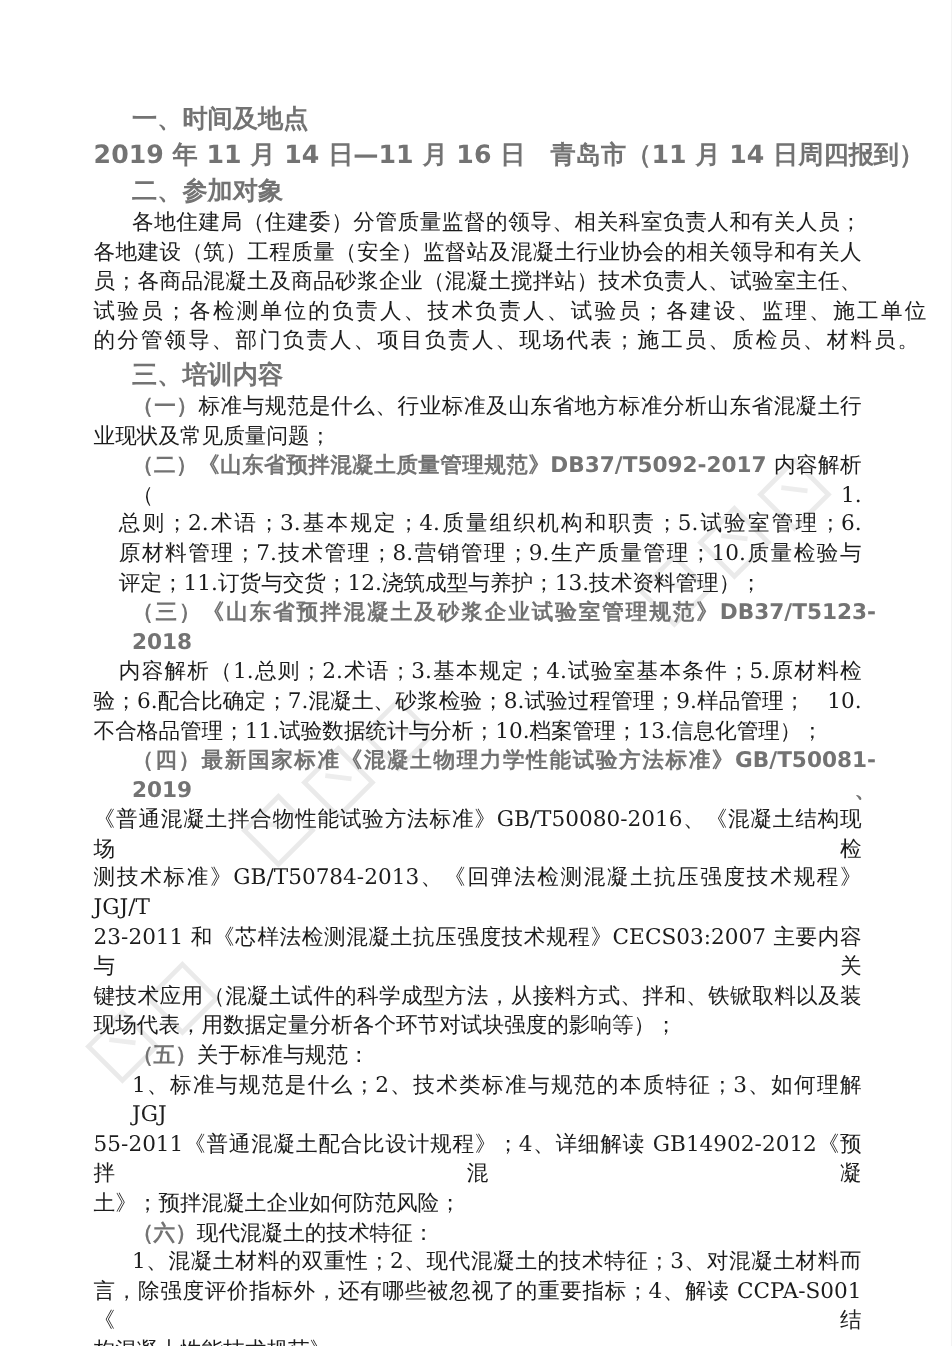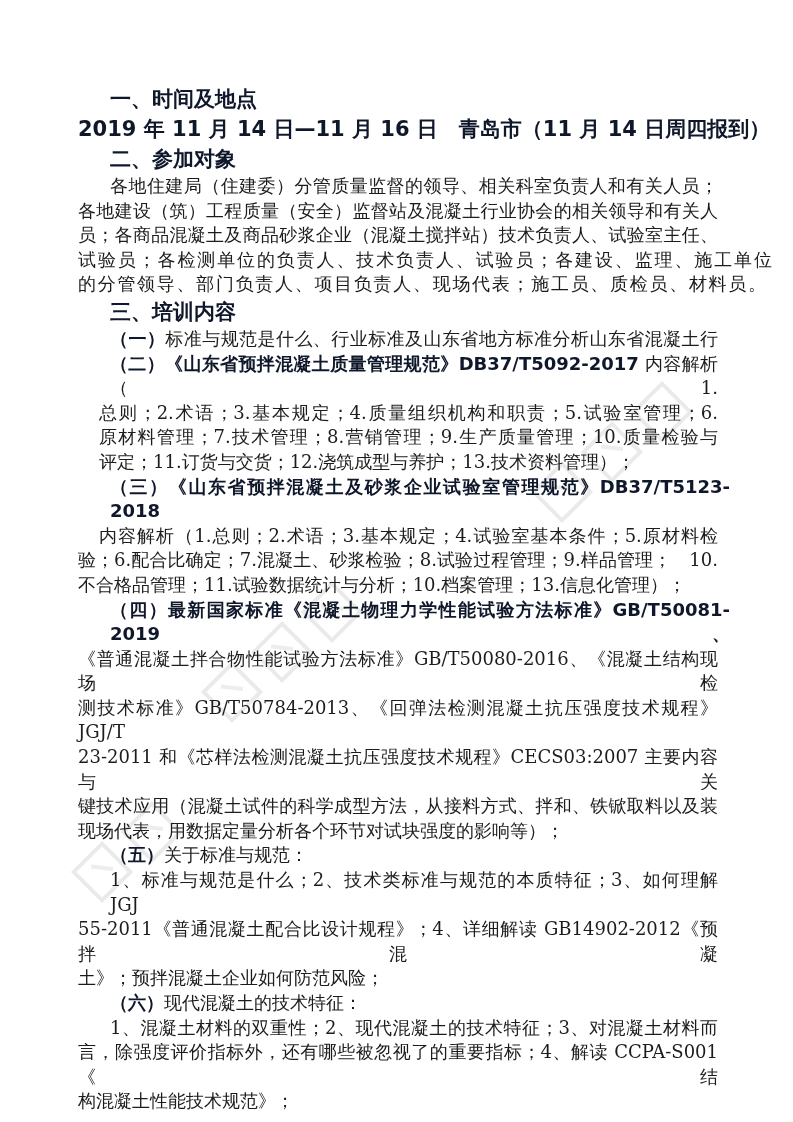--- a/index.html
+++ b/index.html
@@ -32,21 +32,21 @@
   }
   .line.j{
     text-align:justify;
     text-align-last:justify;
   }
   .ind1{padding-left:21px;}
   .ind2{padding-left:32px;}
   .seg-b{
     font-weight:bold;
     font-family:"DejaVu Sans","Liberation Sans",sans-serif;
-    color:#0f172a;
+    color:#737373;
   }
   .seg-r{font-weight:normal;}
   
   .wm{position:absolute;z-index:1;opacity:.5;pointer-events:none;}
   .wm .g{
     position:absolute;
     width:36px;height:36px;
     border:4px solid #d7d7d7;
     transform:rotate(45deg);
   }
@@ -83,20 +83,21 @@
       <div class="line big ind2"><span class="seg-b">一、时间及地点</span></div>
       <div class="line big"><span class="seg-b">2019 年 11 月 14 日—11 月 16 日　青岛市（11 月 14 日周四报到）</span></div>
       <div class="line big ind2"><span class="seg-b">二、参加对象</span></div>
       <div class="line ind2 j"><span class="seg-r">各地住建局（住建委）分管质量监督的领导、相关科室负责人和有关人员；</span></div>
       <div class="line j"><span class="seg-r">各地建设（筑）工程质量（安全）监督站及混凝土行业协会的相关领导和有关人</span></div>
       <div class="line j"><span class="seg-r">员；各商品混凝土及商品砂浆企业（混凝土搅拌站）技术负责人、试验室主任、</span></div>
       <div class="line j" style="width: 694px;"><span class="seg-r">试验员；各检测单位的负责人、技术负责人、试验员；各建设、监理、施工单位</span></div>
       <div class="line j" style="width: 688px;"><span class="seg-r">的分管领导、部门负责人、项目负责人、现场代表；施工员、质检员、材料员。</span></div>
       <div class="line big ind2"><span class="seg-b">三、培训内容</span></div>
       <div class="line ind2 j"><span class="seg-b">（一）</span><span class="seg-r">标准与规范是什么、行业标准及山东省地方标准分析山东省混凝土行</span></div>
+      <div class="line"><span class="seg-r">业现状及常见质量问题；</span></div>
       <div class="line ind2 j"><span class="seg-b">（二）《山东省预拌混凝土质量管理规范》DB37/T5092-2017</span><span class="seg-r"> 内容解析（1.</span></div>
       <div class="line ind1 j"><span class="seg-r">总则；2.术语；3.基本规定；4.质量组织机构和职责；5.试验室管理；6.</span></div>
       <div class="line ind1 j"><span class="seg-r">原材料管理；7.技术管理；8.营销管理；9.生产质量管理；10.质量检验与</span></div>
       <div class="line ind1"><span class="seg-r">评定；11.订货与交货；12.浇筑成型与养护；13.技术资料管理）；</span></div>
       <div class="line ind2 j" style="width: 652px;"><span class="seg-b">（三）《山东省预拌混凝土及砂浆企业试验室管理规范》DB37/T5123-2018</span></div>
       <div class="line ind1 j"><span class="seg-r">内容解析（1.总则；2.术语；3.基本规定；4.试验室基本条件；5.原材料检</span></div>
       <div class="line j"><span class="seg-r">验；6.配合比确定；7.混凝土、砂浆检验；8.试验过程管理；9.样品管理；　10.</span></div>
       <div class="line"><span class="seg-r">不合格品管理；11.试验数据统计与分析；10.档案管理；13.信息化管理）；</span></div>
       <div class="line ind2 j" style="width: 652px;"><span class="seg-b">（四）最新国家标准《混凝土物理力学性能试验方法标准》GB/T50081-2019、</span></div>
       <div class="line j"><span class="seg-r">《普通混凝土拌合物性能试验方法标准》GB/T50080-2016、《混凝土结构现场检</span></div>

